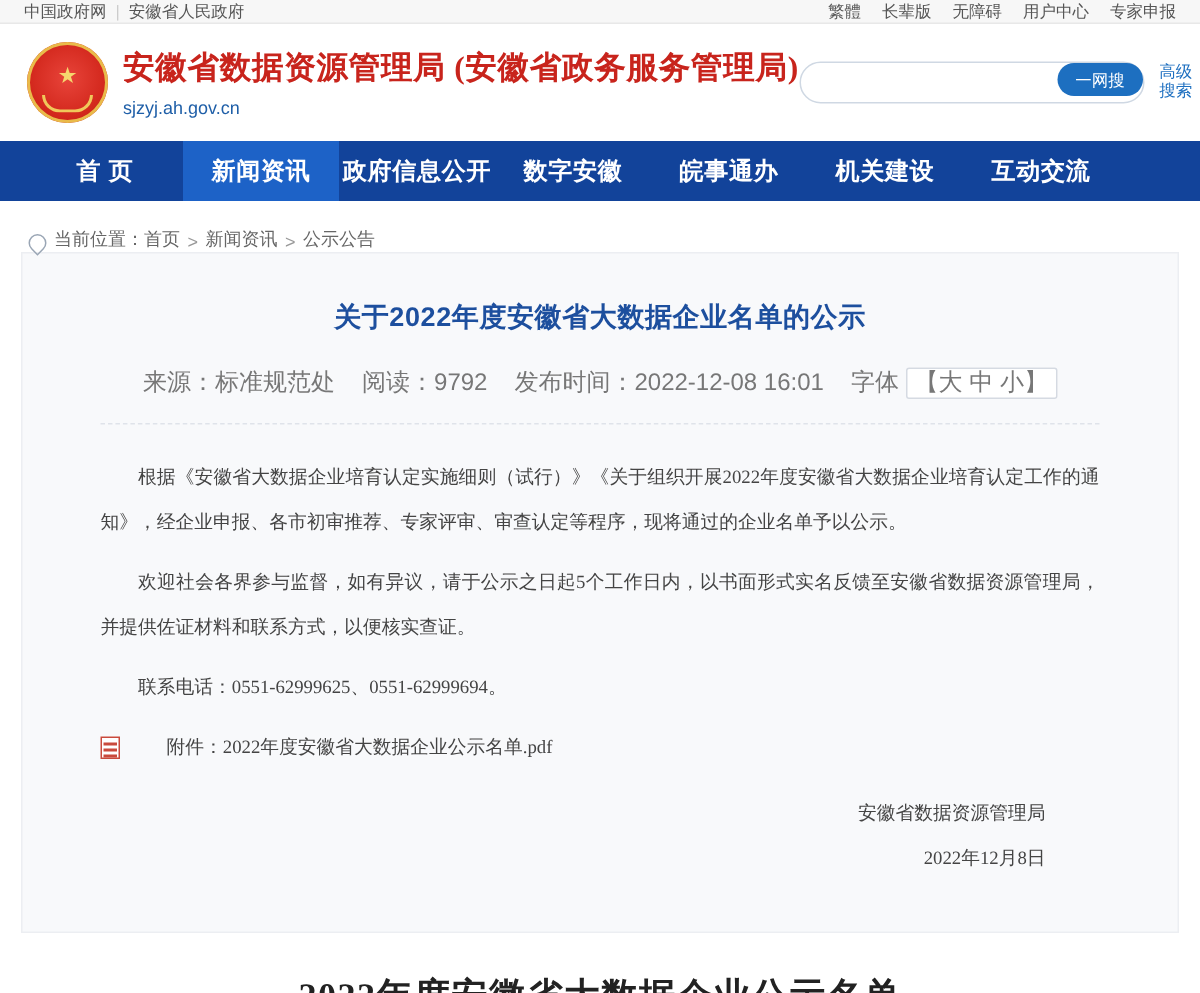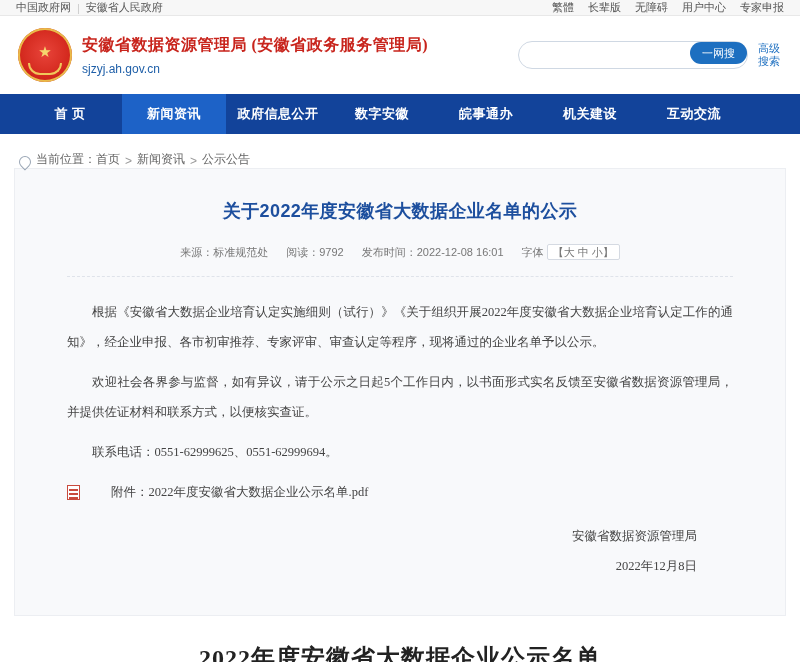--- a/index.html
+++ b/index.html
@@ -56,21 +56,21 @@
   .emblem .wheat {
     position: absolute; left: 50%; bottom: 7px; transform: translateX(-50%);
     width: 34px; height: 12px;
     border-bottom: 2px solid #f0c85a;
     border-left: 2px solid #f0c85a;
     border-right: 2px solid #f0c85a;
     border-radius: 0 0 16px 16px;
   }
   .site-title-wrap { display: flex; flex-direction: column; justify-content: center; }
   .site-title {
-    font-size: 16px;
+    font-size: 21px;
     font-weight: bold;
     color: #c8241c;
     letter-spacing: 0.5px;
     font-family: "Liberation Serif", serif;
     white-space: nowrap;
   }
   .site-domain {
     margin-top: 6px;
     font-size: 12px;
     color: #1f5fa8;
@@ -122,21 +122,21 @@
     background: #12439a;
     display: flex;
     align-items: stretch;
     padding: 0 18px;
   }
   .nav-item {
     flex: 0 0 auto;
     min-width: 104px;
     display: flex; align-items: center; justify-content: center;
     color: #fff;
-    font-size: 13px;
+    font-size: 16px;
     font-weight: bold;
     cursor: pointer;
     letter-spacing: 0.5px;
   }
   .nav-item.active { background: #1d62c7; }
 
   
   .breadcrumb {
     height: 34px;
     display: flex; align-items: flex-end;
@@ -173,21 +173,21 @@
   .art-title {
     text-align: center;
     font-size: 18px;
     color: #1d4f9e;
     font-weight: bold;
     letter-spacing: 0.4px;
     margin: 4px 0 22px;
   }
   .art-meta {
     text-align: center;
-    font-size: 11px;
+    font-size: 16px;
     color: #777;
     display: flex;
     justify-content: center;
     align-items: center;
     gap: 18px;
     padding-bottom: 16px;
     border-bottom: 1px dashed #dfe3ea;
   }
   .art-meta .fontsize { border: 1px solid #d5dae2; padding: 1px 5px; border-radius: 2px; background:#fff; }
   .art-body {

